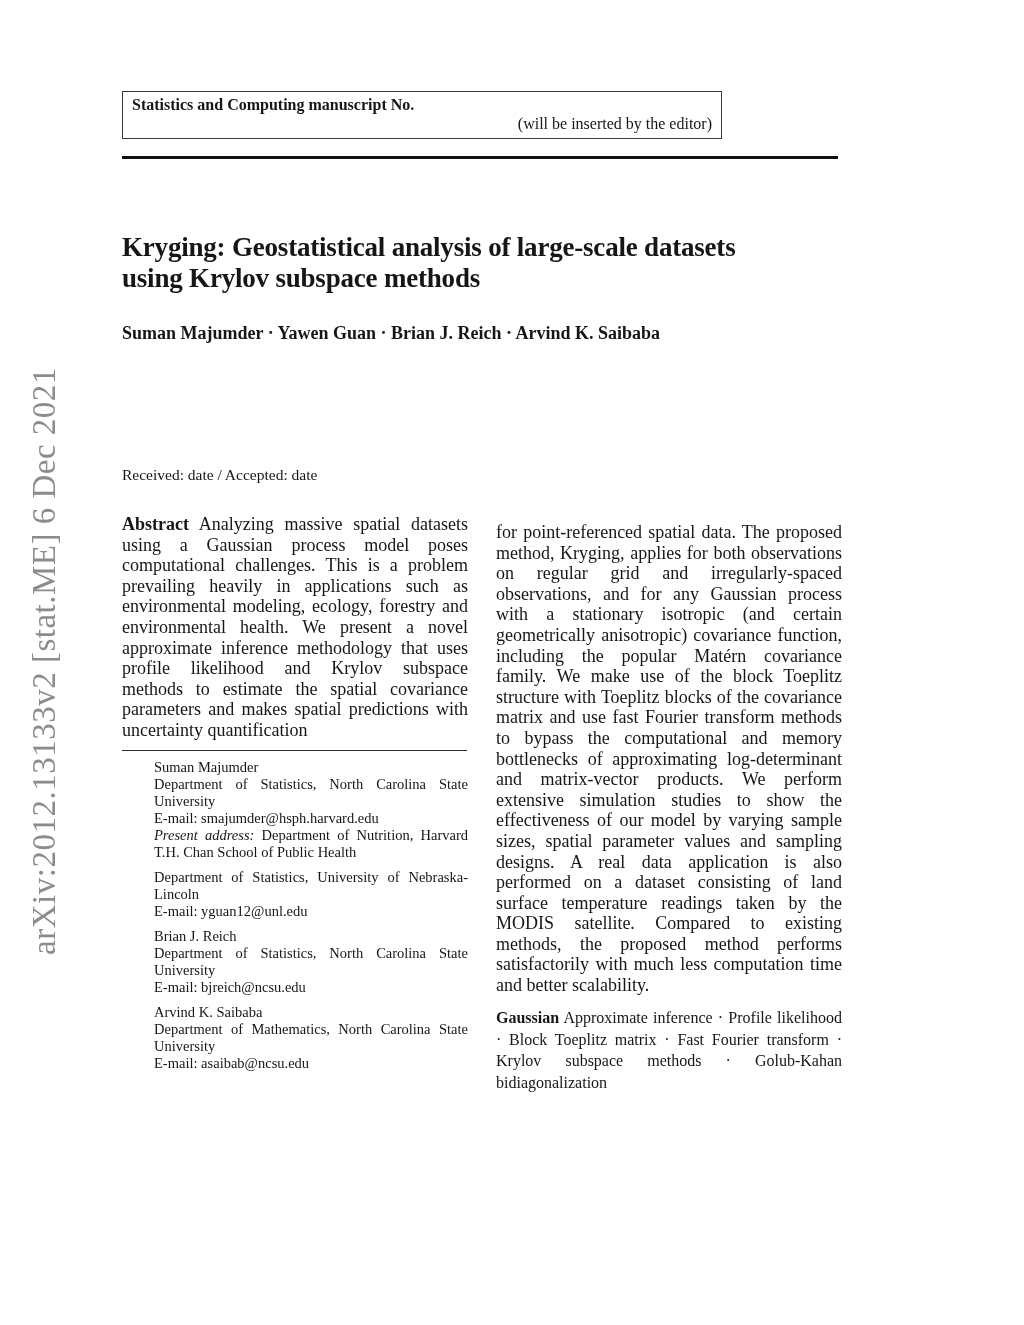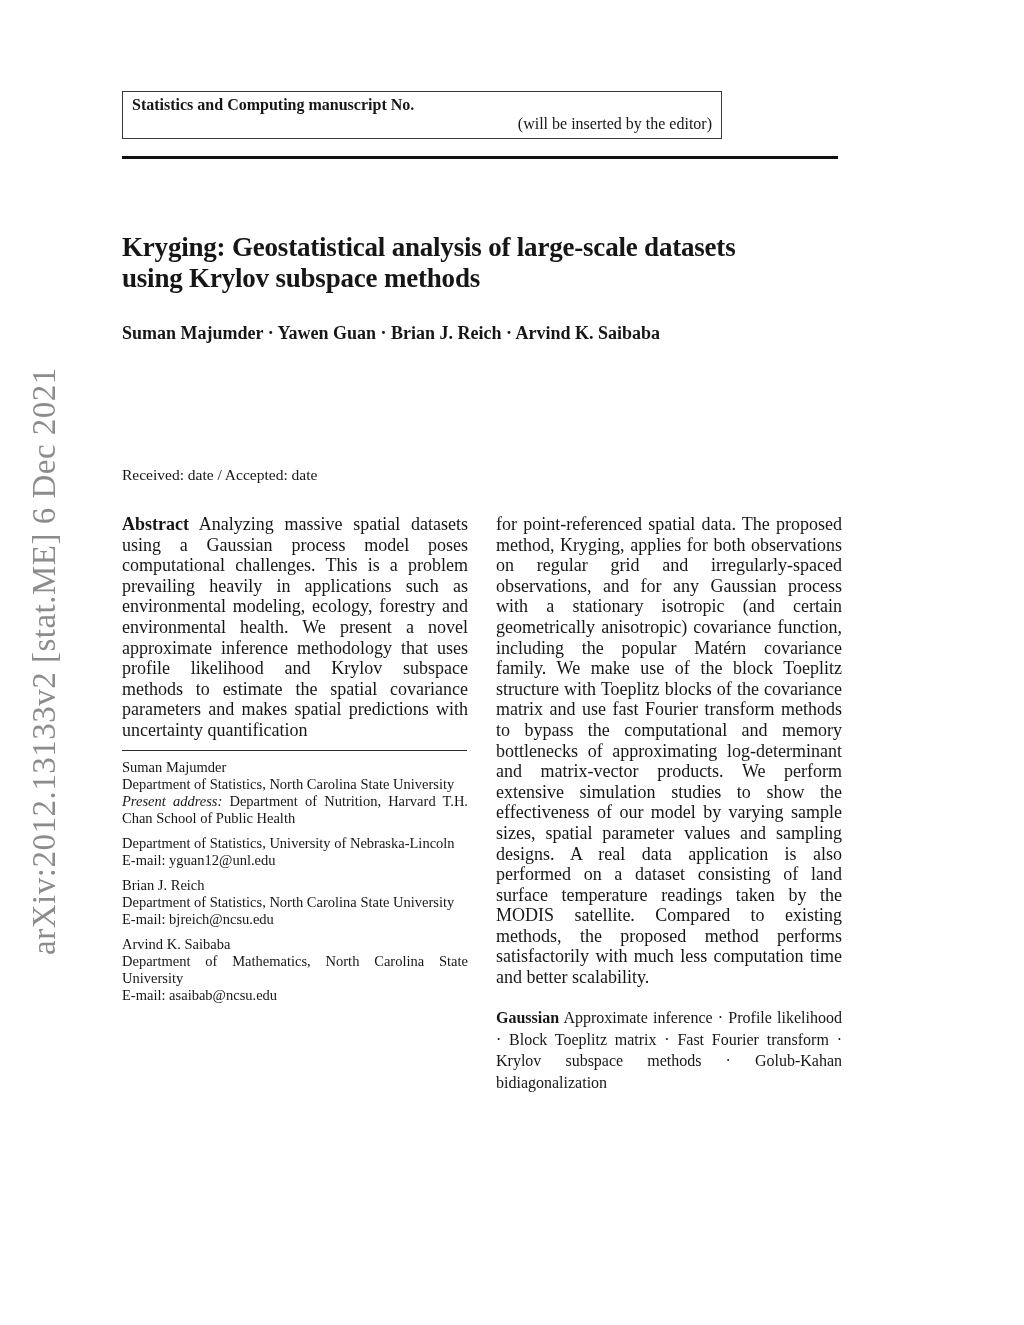--- a/index.html
+++ b/index.html
@@ -77,40 +77,40 @@
   }
   .col {
     position: absolute;
     top: 514px;
     width: 346px;
     font-size: 18px;
     line-height: 20.6px;
     text-align: justify;
   }
   .col-left  { left: 122px; }
-  .col-right { left: 496px; }
+  .col-right { left: 496px; margin-top: 8px; }
   .abstract-label, .keywords-label { font-weight: bold; }
   .footnote-rule {
     position: absolute;
     left: 122px;
     top: 750px;
     width: 345px;
     height: 1px;
     background: #2c2c2c;
   }
   .affiliations {
     position: absolute;
     left: 122px;
     top: 759px;
     width: 346px;
     font-size: 14.5px;
     line-height: 17px;
     text-align: justify;
   }
-  .affiliation-block { margin-bottom: 8px; }
+  .affiliation-block { margin-bottom: 8px; margin-left: 32px; }
   .present-label { font-style: italic; }
   .keywords {
     position: absolute;
     left: 496px;
     top: 1007px;
     width: 346px;
     font-size: 16px;
     line-height: 21.5px;
     text-align: justify;
   }
@@ -147,20 +147,21 @@
     <span>for point-referenced spatial data. The proposed method, Kryging, applies for both observations on regular grid and irregularly-spaced observations, and for any Gaussian process with a stationary isotropic (and certain geometrically anisotropic) covariance function, including the popular Matérn covariance family. We make use of the block Toeplitz structure with Toeplitz blocks of the covariance matrix and use fast Fourier transform methods to bypass the computational and memory bottlenecks of approximating log-determinant and matrix-vector products. We perform extensive simulation studies to show the effectiveness of our model by varying sample sizes, spatial parameter values and sampling designs. A real data application is also performed on a dataset consisting of land surface temperature readings taken by the MODIS satellite. Compared to existing methods, the proposed method performs satisfactorily with much less computation time and better scalability.</span>
   </div>
 
   <div class="footnote-rule"></div>
 
   <div class="affiliations">
 
     <div class="affiliation-block">
       <div>Suman Majumder</div>
       <div>Department of Statistics, North Carolina State University</div>
+      <div>E-mail: smajumder@hsph.harvard.edu</div>
       <div><span class="present-label">Present address:</span> <span>Department of Nutrition, Harvard T.H. Chan School of Public Health</span></div>
     </div>
 
     <div class="affiliation-block">
       <div>Department of Statistics, University of Nebraska-Lincoln</div>
       <div>E-mail: yguan12@unl.edu</div>
     </div>
 
     <div class="affiliation-block">
       <div>Brian J. Reich</div>

